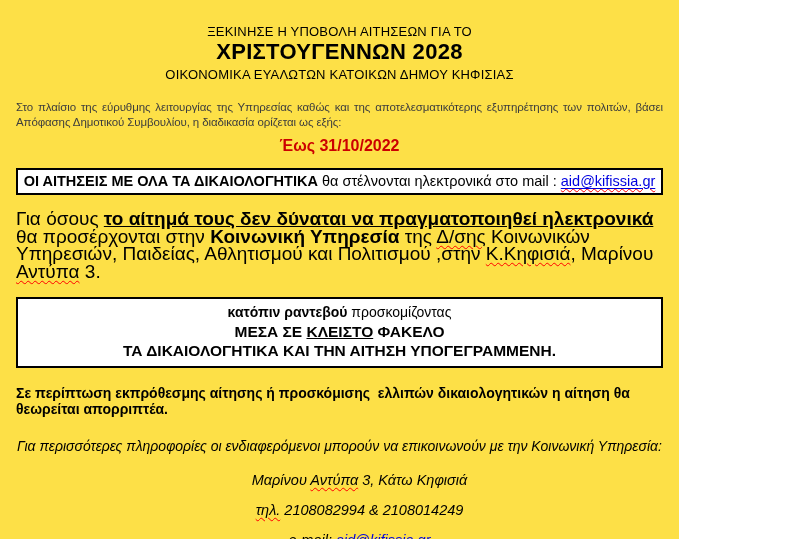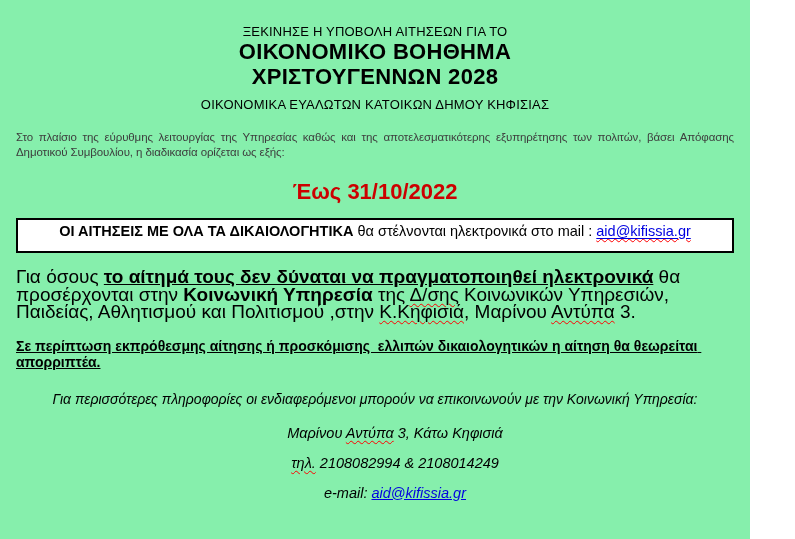--- a/index.html
+++ b/index.html
@@ -1,61 +1,60 @@
 <!DOCTYPE html>
 <html lang="el"><head>
 <meta charset="utf-8">
 <style>
   html,body { margin:0; padding:0; background:#fff; }
   .page {
     position:relative;
-    width:750px; height:539px;
-    background:#86efac;
+    width:679px; height:539px;
+    background:#fde047;
     color:#000;
     font-family:"Liberation Sans", sans-serif;
     box-sizing:border-box;
     padding-top:24px;
     overflow:hidden;
   }
   .c { text-align:center; }
   .announce { font-size:13px; letter-spacing:0.2px; }
   .title { font-size:22px; font-weight:bold; line-height:25px; letter-spacing:0.3px; }
-  .subtitle { font-size:13px; margin-top:8px; letter-spacing:0.2px; }
+  .subtitle { font-size:13px; margin-top:3px; letter-spacing:0.2px; }
   .intro {
     margin:18px 16px 0 16px;
     font-size:11.5px; line-height:15px;
     color:#3d3d3d;
     text-align:justify;
     letter-spacing:-0.1px;
   }
   .deadline {
-    margin-top:19px;
-    font-size:22px; font-weight:bold;
+    margin-top:7px;
+    font-size:16px; font-weight:bold;
   }
   .box {
     margin:13px 16px 0 16px;
     border:2px solid #000;
     text-align:center;
     background:#fff;
   }
-  .box1 { padding:3px 4px 12px 4px; font-size:14.5px; }
+  .box1 { padding:3px 4px 4px 4px; font-size:14.5px; }
   .box2 { margin-top:17px; padding:4px 4px 6px 4px; font-size:14px; line-height:19px; }
   .b { font-weight:bold; }
   .bu { font-weight:bold; text-decoration:underline; }
   .u { text-decoration:underline; }
   .caps-bold { font-weight:bold; font-size:15.5px; }
   .para2 {
     margin:15px 16px 0 16px;
     font-size:19px; line-height:17.5px;
     text-align:left;
   }
   .rejection {
     margin:17px 16px 0 16px;
     font-size:14px; font-weight:bold;
-    text-decoration:underline;
     white-space:pre-wrap;
   }
   .info {
     margin-top:21px;
     font-size:14px; font-style:italic;
   }
   .contact-line {
     margin-top:12px;
     font-size:14.5px; font-style:italic;
     line-height:18px;
@@ -70,36 +69,40 @@
     text-underline-offset:2px;
   }
   a.link { text-decoration:underline; cursor:pointer; }
 </style>
 </head>
 <body>
 
 <div class="page">
 
   <div class="c announce">ΞΕΚΙΝΗΣΕ Η ΥΠΟΒΟΛΗ ΑΙΤΗΣΕΩΝ ΓΙΑ ΤΟ</div>
-  <div class="c title">ΟΙΚΟΝΟΜΙΚΟ ΒΟΗΘΗΜΑ</div>
   <div class="c title">ΧΡΙΣΤΟΥΓΕΝΝΩΝ 2028</div>
   <div class="c subtitle">ΟΙΚΟΝΟΜΙΚΑ ΕΥΑΛΩΤΩΝ ΚΑΤΟΙΚΩΝ ΔΗΜΟΥ ΚΗΦΙΣΙΑΣ</div>
 
   <p class="intro">Στο πλαίσιο της εύρυθμης λειτουργίας της Υπηρεσίας καθώς και της αποτελεσματικότερης εξυπηρέτησης των πολιτών, βάσει Απόφασης Δημοτικού Συμβουλίου, η διαδικασία ορίζεται ως εξής:</p>
 
   <div class="c deadline" style="color:#cc0000;">Έως 31/10/2022</div>
 
   <div class="box box1">
     <span class="b">ΟΙ ΑΙΤΗΣΕΙΣ ΜΕ ΟΛΑ ΤΑ ΔΙΚΑΙΟΛΟΓΗΤΙΚΑ</span><span> θα στέλνονται ηλεκτρονικά στο mail : </span><span class="spell"><a class="link" style="color:#0000e0;">aid@kifissia.gr</a></span>
   </div>
 
   <p class="para2">
     <span>Για όσους </span><span class="bu">το αίτημά τους δεν δύναται να πραγματοποιηθεί ηλεκτρονικά</span><span> θα προσέρχονται στην </span><span class="b">Κοινωνική Υπηρεσία</span><span> της </span><span class="spell">Δ/σης</span><span> Κοινωνικών Υπηρεσιών, Παιδείας, Αθλητισμού και Πολιτισμού ,στην </span><span class="spell">Κ.Κηφισιά</span><span>, Μαρίνου </span><span class="spell">Αντύπα</span><span> 3.</span>
   </p>
 
+  <div class="box box2">
+    <div><span class="b">κατόπιν ραντεβού</span><span> προσκομίζοντας</span></div>
+    <div class="caps-bold"><span>ΜΕΣΑ ΣΕ </span><span class="u">ΚΛΕΙΣΤΟ</span><span> ΦΑΚΕΛΟ</span></div>
+    <div class="caps-bold">ΤΑ ΔΙΚΑΙΟΛΟΓΗΤΙΚΑ ΚΑΙ ΤΗΝ ΑΙΤΗΣΗ ΥΠΟΓΕΓΡΑΜΜΕΝΗ.</div>
+  </div>
 
   <div class="rejection">Σε περίπτωση εκπρόθεσμης αίτησης ή προσκόμισης  ελλιπών δικαιολογητικών η αίτηση θα θεωρείται απορριπτέα.</div>
 
   <div class="c info">Για περισσότερες πληροφορίες οι ενδιαφερόμενοι μπορούν να επικοινωνούν με την Κοινωνική Υπηρεσία:</div>
 
   <div class="c contact-line first">
     <span>Μαρίνου </span><span class="spell">Αντύπα</span><span> 3, Κάτω Κηφισιά</span>
   </div>
 
   <div class="c contact-line">

